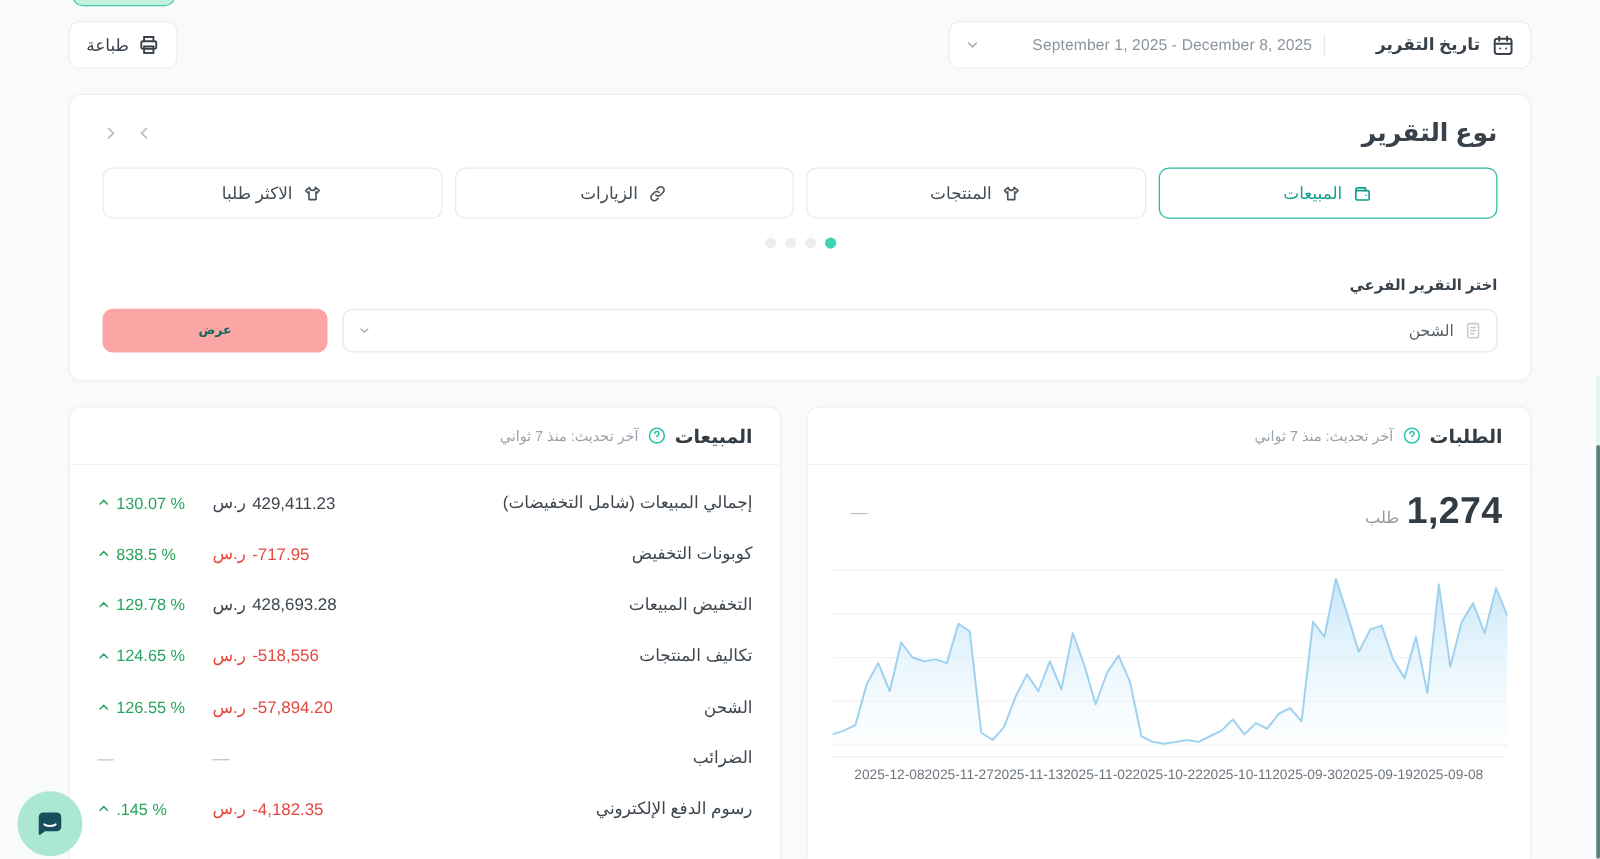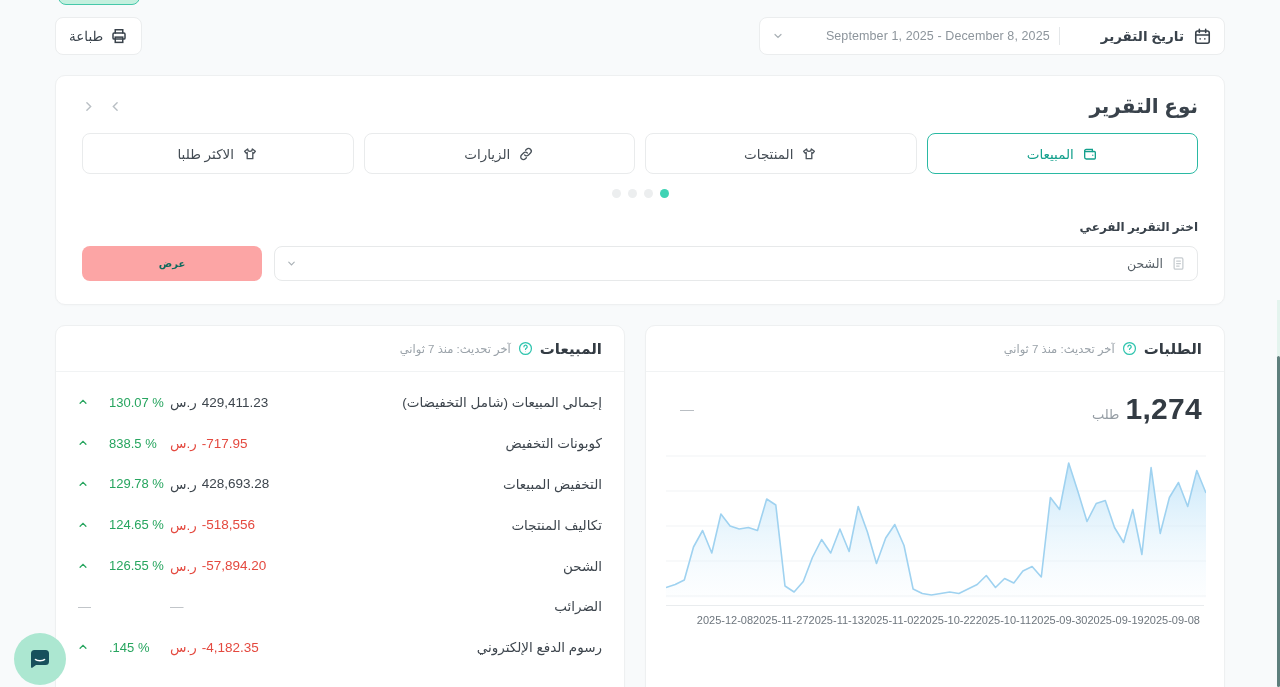--- a/index.html
+++ b/index.html
@@ -66,32 +66,32 @@
   .help { color:#2fc4ae; display:flex; cursor:pointer; }
   .updated { font-size:11.5px; color:#9aa2a9; }
 
   
   .big-row { display:flex; align-items:center; justify-content:space-between; padding:20px 22px 6px; }
   .big-num { display:flex; align-items:baseline; gap:6px; }
   .big-num .n { font-size:30px; font-weight:600; color:#333b43; letter-spacing:.3px; }
   .big-num .u { font-size:13px; color:#949ca3; }
   .big-dash { color:#b9bec3; font-size:14px; padding-left:12px; }
   .chart-wrap { padding:8px 20px 0; direction:ltr; }
-  .x-axis { display:flex; justify-content:flex-end; direction:ltr;
+  .x-axis { display:flex; justify-content:center; direction:ltr;
     padding:8px 4px 0; font-size:11px; color:#6d757d; }
 
   
   .srows { padding:10px 22px 0; }
   .srow { height:40.8px; display:flex; align-items:center; }
   .s-label { flex:1; font-size:13.5px; color:#3d454d; }
   .s-val { width:150px; direction:ltr; display:flex; justify-content:flex-start;
     align-items:center; gap:5px; font-size:13.5px; color:#3d454d; }
   .s-val.neg { color:#e4493f; }
   .s-val.dash { color:#b9bec3; }
-  .s-pct { width:92px; direction:ltr; display:flex; align-items:center; gap:21px;
+  .s-pct { width:92px; direction:ltr; display:flex; align-items:center; gap:5px;
     font-size:13px; color:#27a55f; }
   .s-pct .car { display:flex; color:#27a55f; }
   .s-pct.dash { color:#b9bec3; }
 
   
   .chat-fab { position:absolute; left:14px; top:633px; width:52px; height:52px; border-radius:50%;
     background:#ace7d1; display:flex; align-items:center; justify-content:center; cursor:pointer; z-index:9; }
   .scroll-track { position:absolute; right:0; top:300px; width:3px; height:56px; background:#e4f4ee; }
   .scroll-thumb { position:absolute; right:0; top:356px; width:3px; height:331px; background:#5e7f7c; border-radius:2px; }
 </style>

